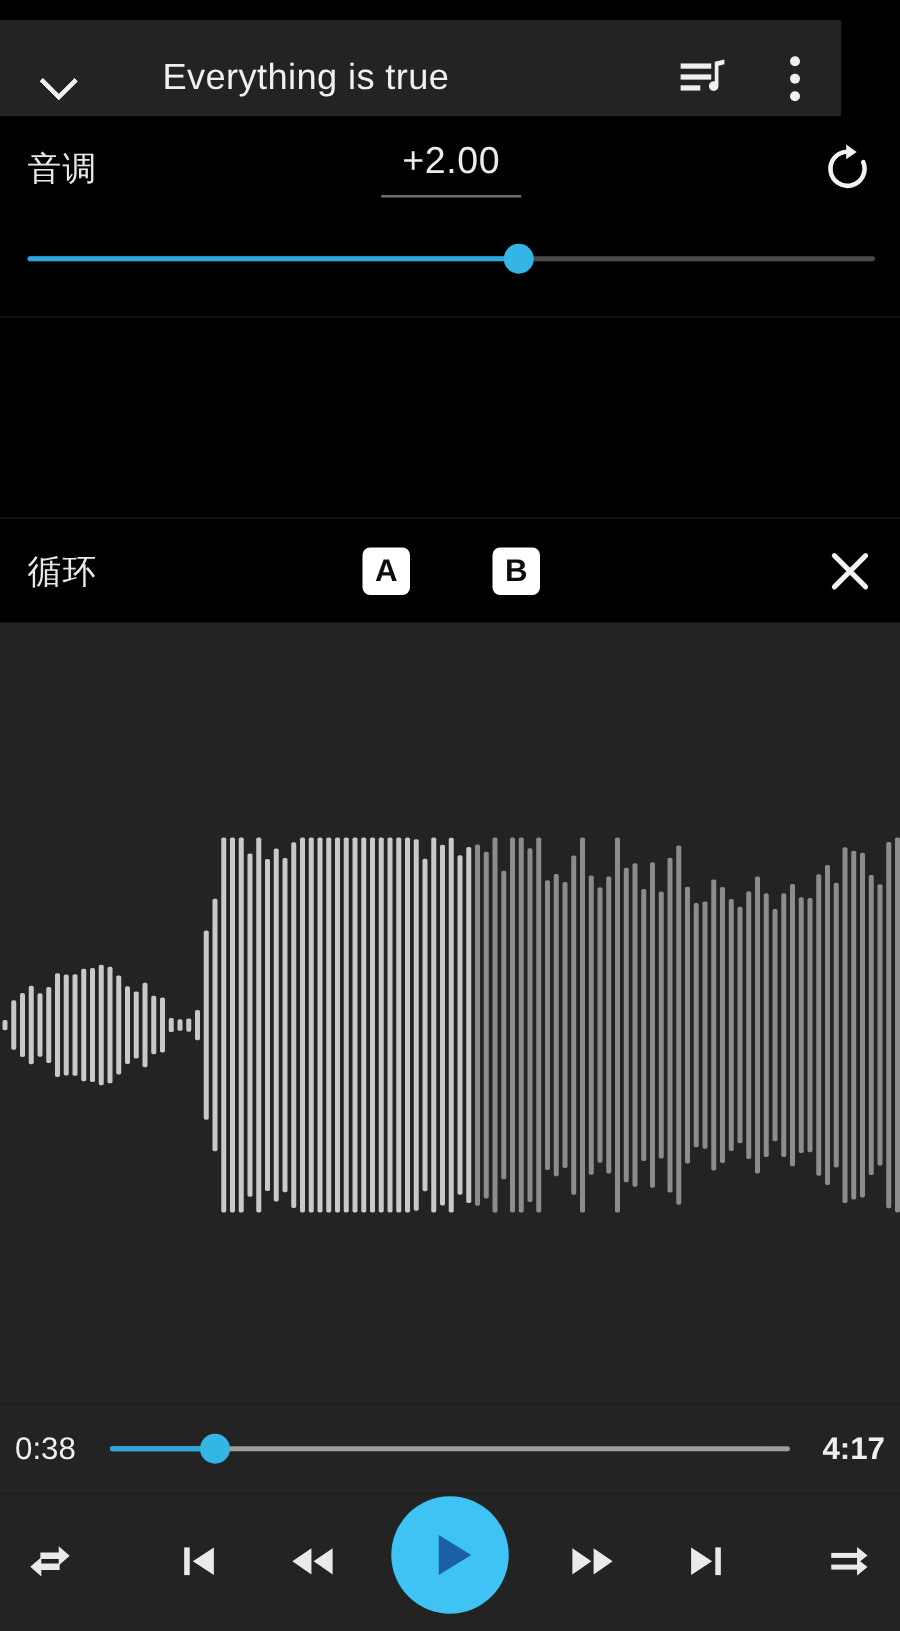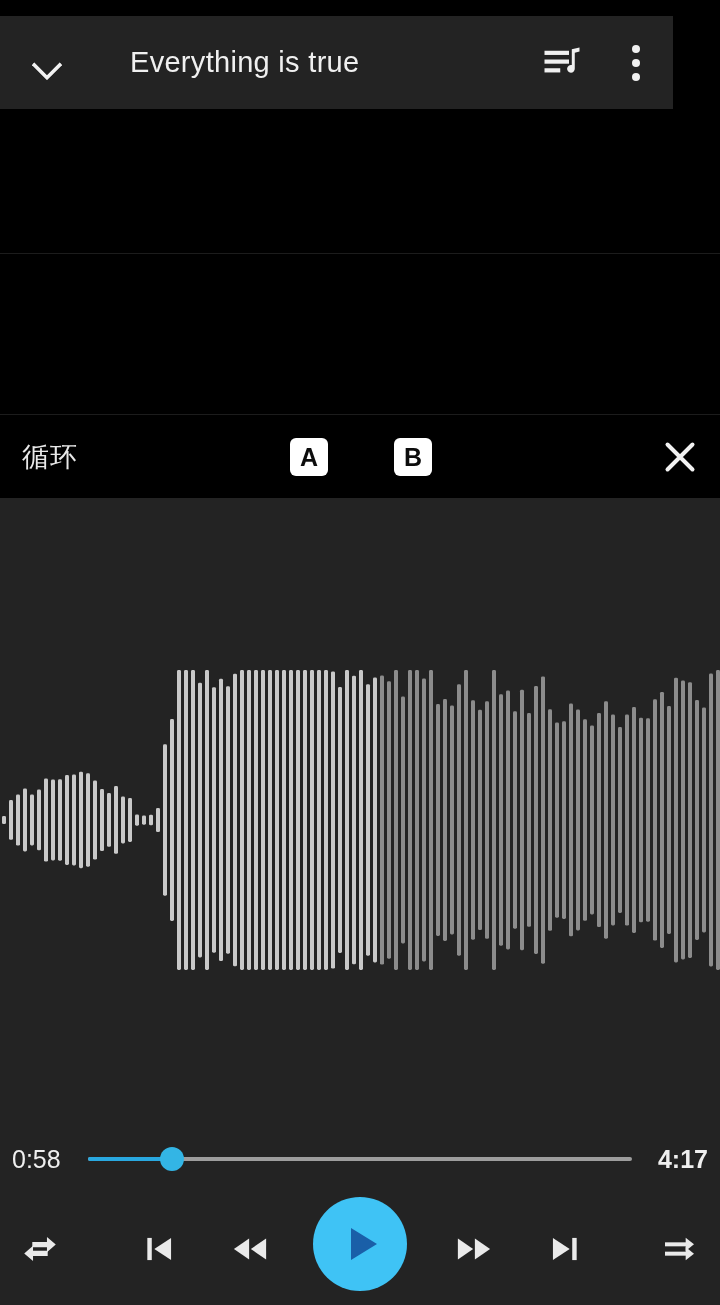--- a/index.html
+++ b/index.html
@@ -349,20 +349,41 @@
     </div>
     <div class="topbar-icon">
       <span class="dots">
           <i></i>
           <i></i>
           <i></i>
         </span>
     </div>
   </div>
 
+  <div class="panel pitch">
+    <div class="row-head">
+      <span class="cn-label">音调</span>
+      <div class="value-box">
+        <span class="value-text">+2.00</span>
+      </div>
+      <div class="reset-btn">
+        <span>
+          <svg width="42" height="42" viewBox="0 0 24 24">
+            <path d="M12 4.2 a7.8 7.8 0 1 0 7.2 4.8" fill="none" stroke="#f2f2f2" stroke-width="2.1" stroke-linecap="round"></path>
+            <path d="M11.4 0.9 L16.2 4.3 L11.4 7.7 Z" fill="#f2f2f2"></path>
+          </svg>
+        </span>
+      </div>
+    </div>
+    <div class="slider-wrap">
+      <div class="slider-track"></div>
+      <div class="slider-fill" id="pitch-fill" style="width: 58%;"></div>
+      <div class="slider-thumb" id="pitch-thumb" style="left: 58%;"></div>
+    </div>
+  </div>
   <div class="sep s1"></div>
 
   <div class="sep s2"></div>
 
   <div class="panel loop">
     <div class="loop-row">
       <span class="cn-label">循环</span>
       <div class="ab-btn a">A</div>
       <div class="ab-btn b">B</div>
       <div class="loop-close">
@@ -477,21 +498,21 @@
         <rect x="681" y="182.6" width="4" height="278.9" rx="1.4" fill="#8c8c8c"></rect>
         <rect x="688" y="184.2" width="4" height="275.7" rx="1.4" fill="#8c8c8c"></rect>
         <rect x="695" y="201.9" width="4" height="240.1" rx="1.4" fill="#8c8c8c"></rect>
         <rect x="702" y="209.4" width="4" height="225.1" rx="1.4" fill="#8c8c8c"></rect>
         <rect x="709" y="175.5" width="4" height="293.0" rx="1.4" fill="#8c8c8c"></rect>
         <rect x="716" y="172.0" width="4" height="300.0" rx="1.4" fill="#8c8c8c"></rect>
       </svg>
   </div>
 
   <div class="seekbar">
-    <span class="time-cur">0:58</span>
+    <span class="time-cur">0:38</span>
     <div class="seek-wrap">
       <div class="seek-track"></div>
       <div class="seek-fill" id="seek-fill" style="width: 15.4%;"></div>
       <div class="seek-thumb" id="seek-thumb" style="left: 15.4%;"></div>
     </div>
     <span class="time-tot">4:17</span>
   </div>
 
   <div class="transport">
     <div class="tbtn repeat">

